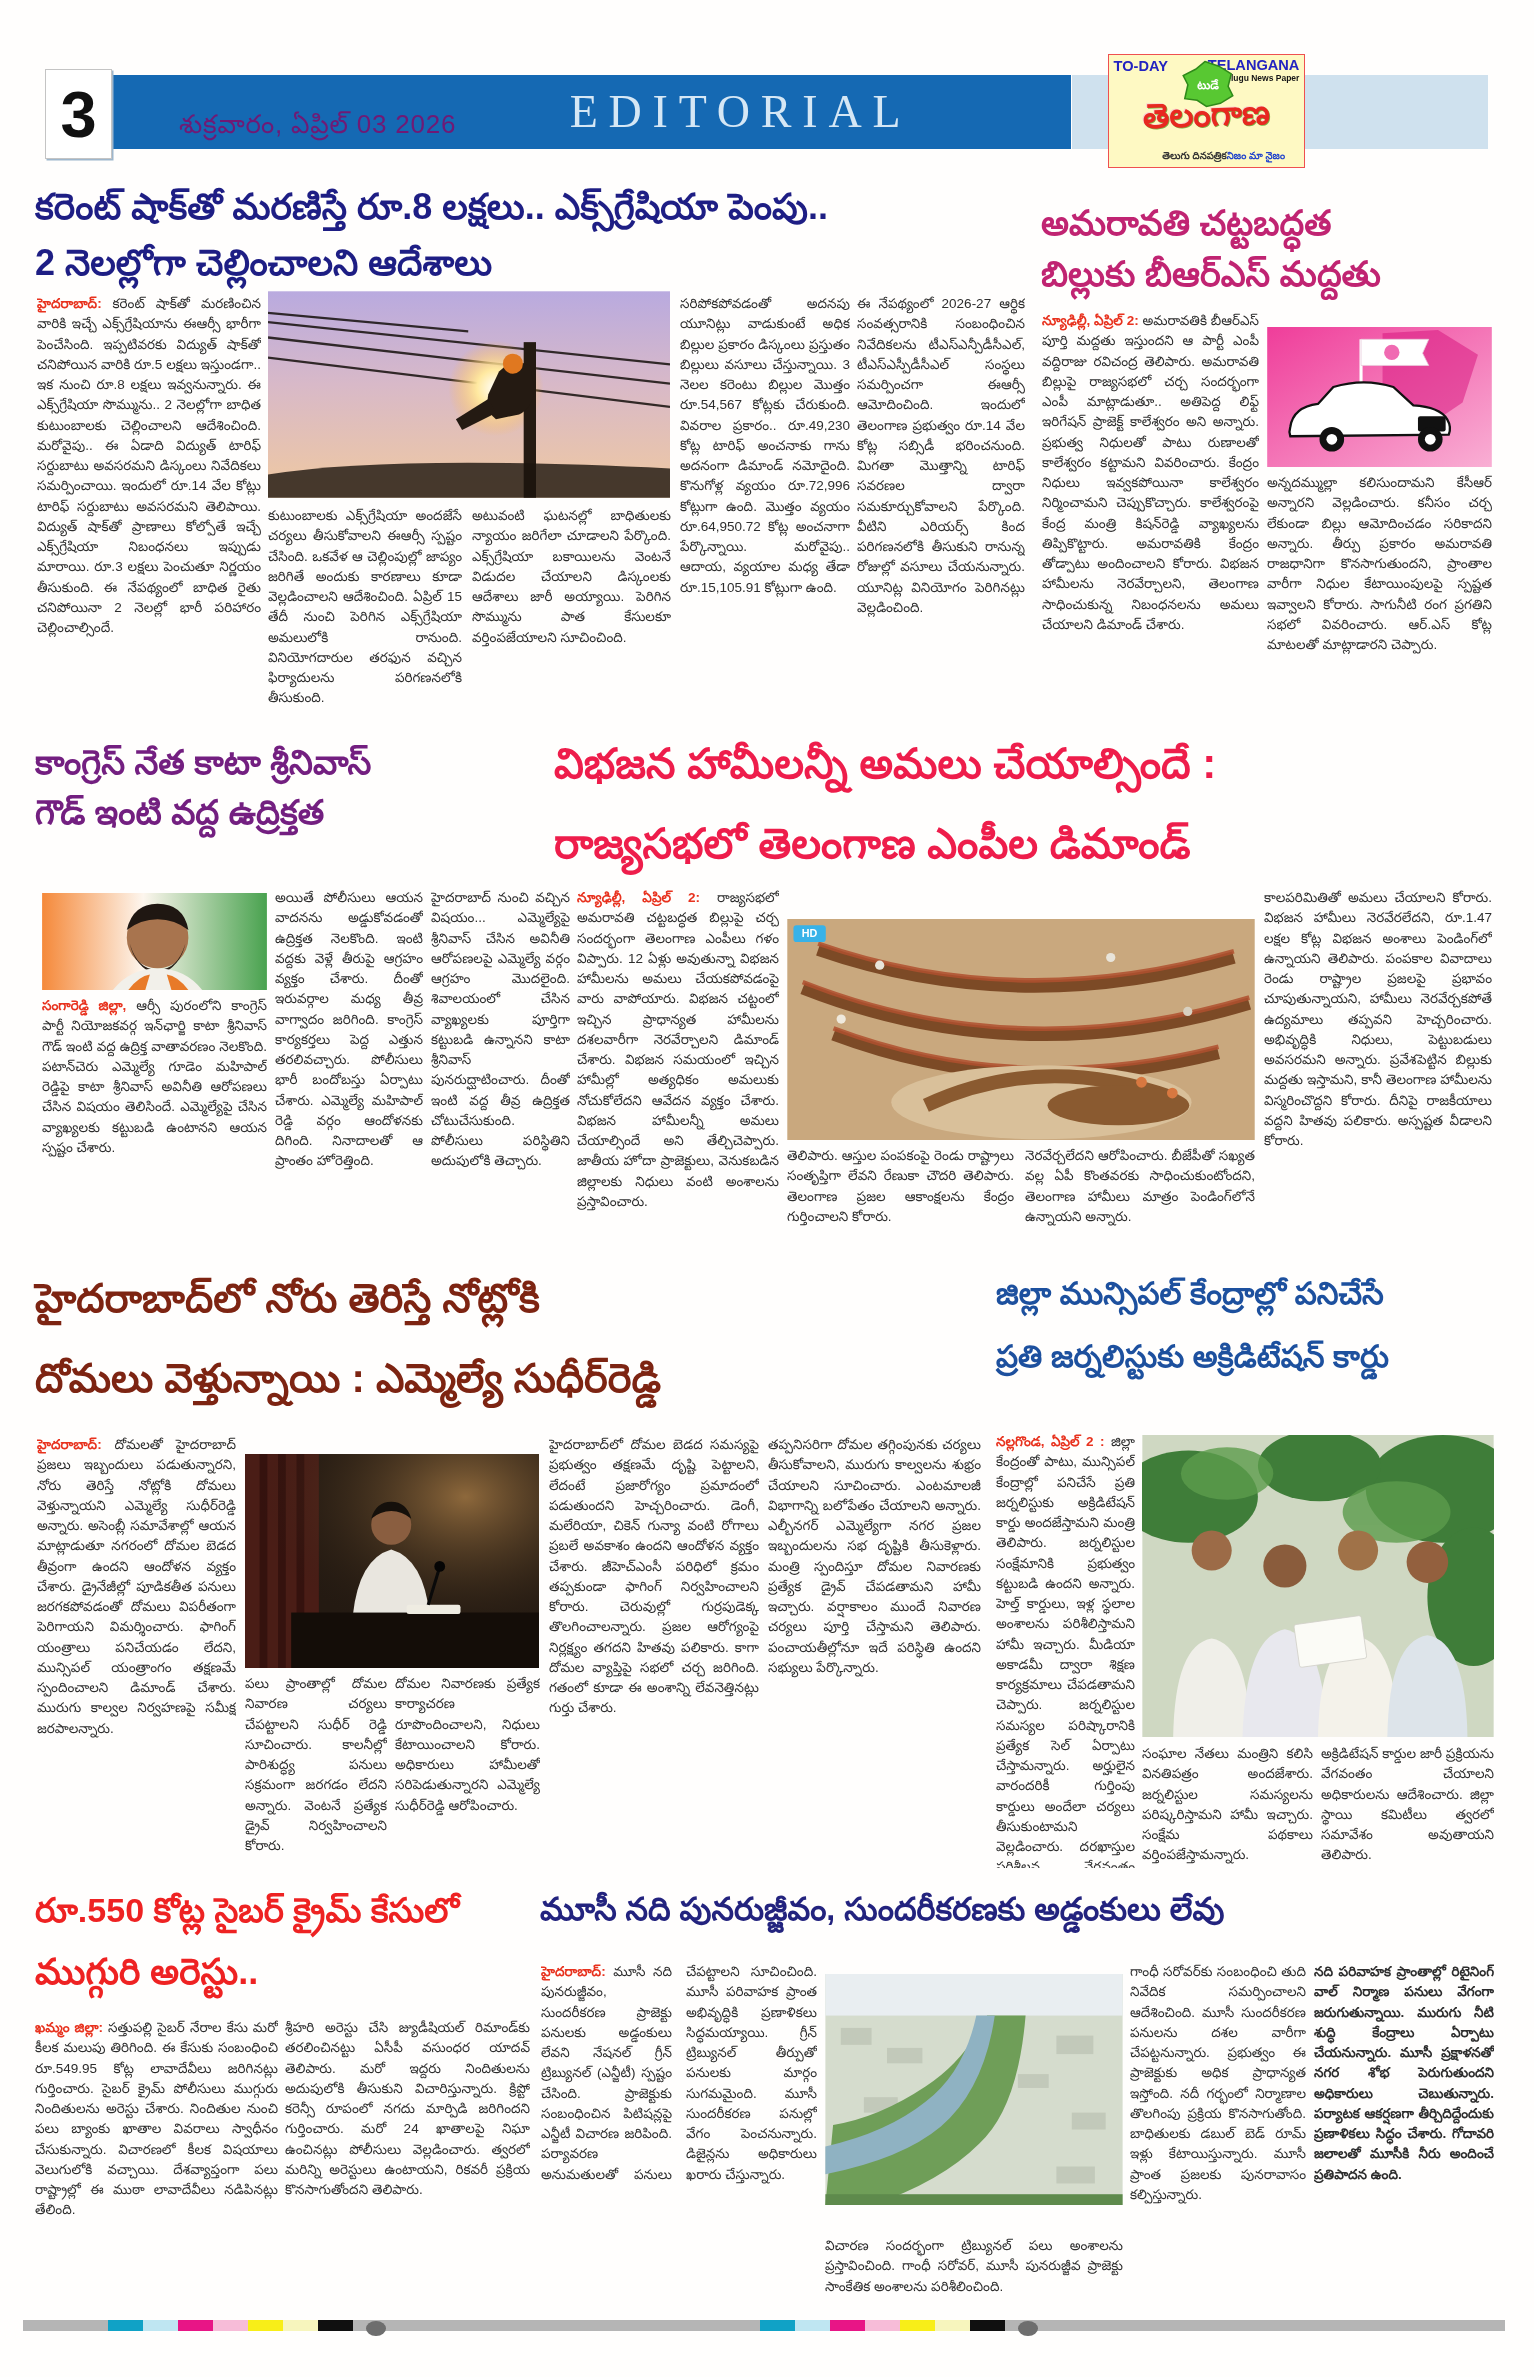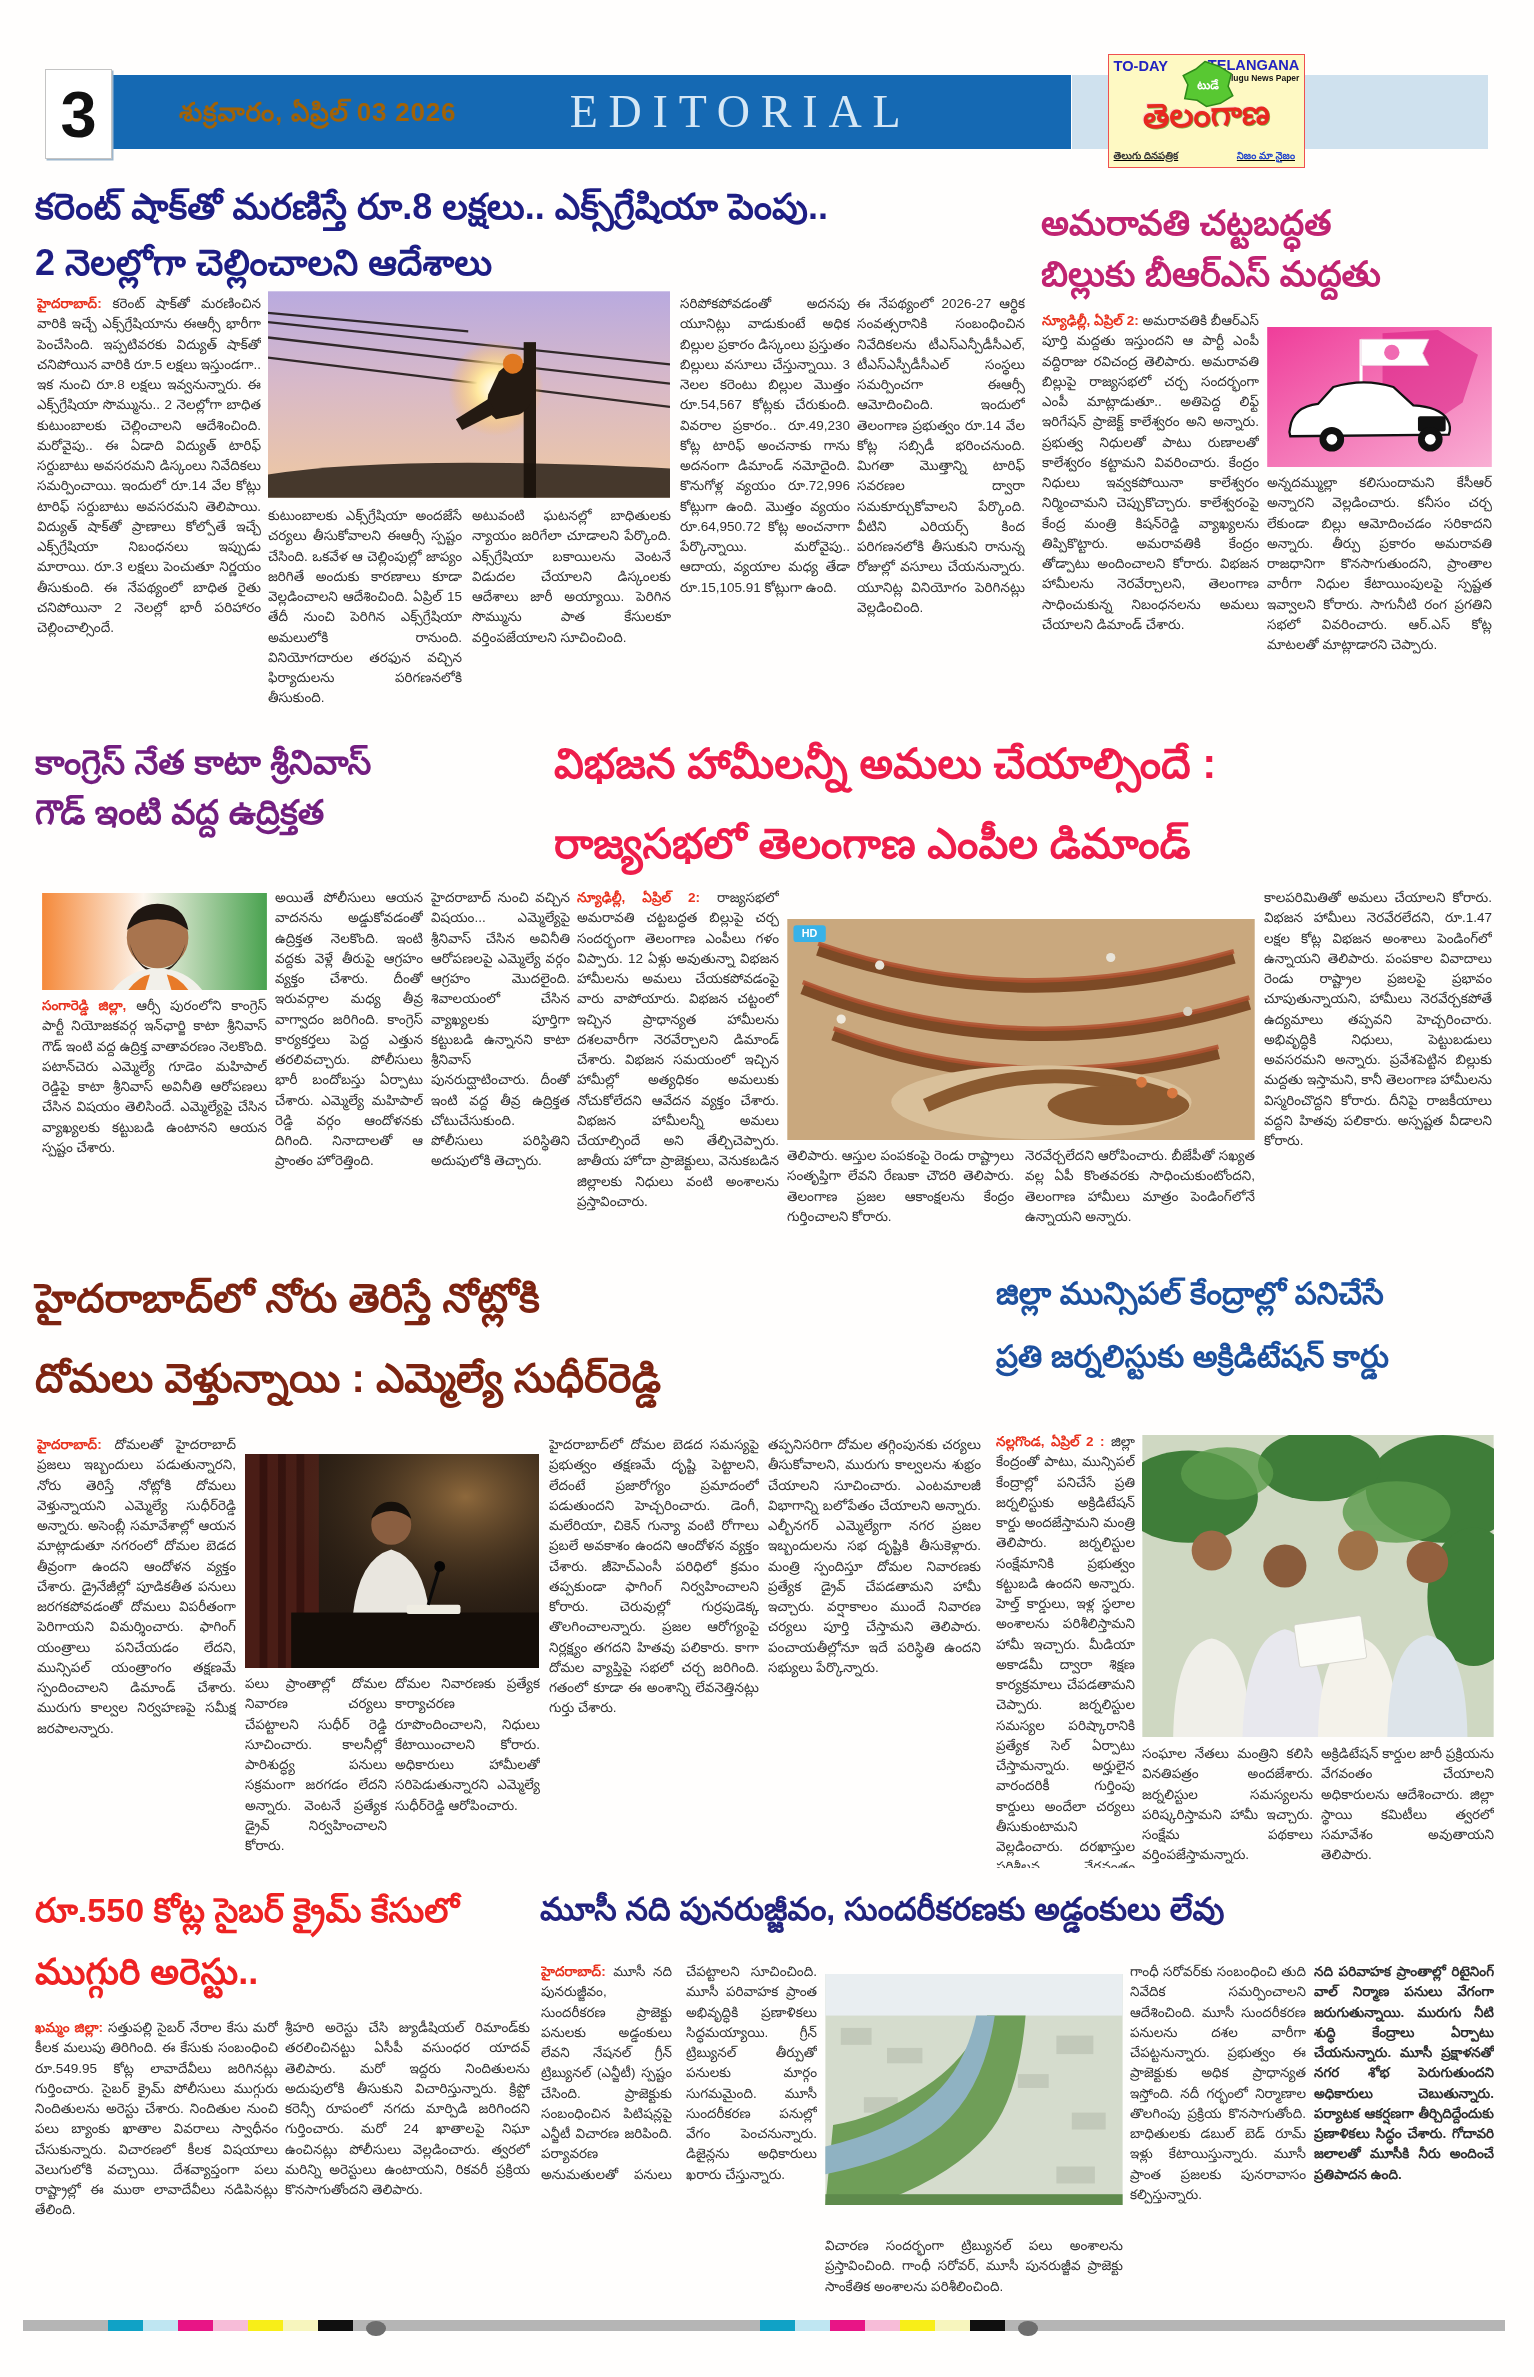--- a/index.html
+++ b/index.html
@@ -4,37 +4,37 @@
 <style>
   html,body{margin:0;padding:0;background:#e9e9e9;}
   #page{position:relative;width:1534px;height:2377px;margin:0 auto;background:#fffefd;
         font-family:"Liberation Sans","DejaVu Sans",sans-serif;overflow:hidden;}
   
   .topbar-blue{position:absolute;left:60px;top:75px;width:1011px;height:74px;background:#1569b3;}
   .topbar-pale{position:absolute;left:1072px;top:75px;width:416px;height:74px;background:#cfe1ee;}
   .pagebox{position:absolute;left:45px;top:69px;width:65px;height:88px;background:#fff;
            border:0.8px solid #c4c4c4;box-shadow:1.5px 1.5px 0 #9db6cc;display:flex;align-items:center;justify-content:center;}
   .pagebox span{font-size:65px;font-weight:bold;color:#111;line-height:1;}
-  .edition-date{position:absolute;left:179px;top:97px;font-size:26px;font-weight:bold;color:#a16207;letter-spacing:0.8px;}
+  .edition-date{position:absolute;left:179px;top:109px;font-size:26px;font-weight:normal;color:#701a75;letter-spacing:0.8px;}
   .section-title{position:absolute;left:432px;top:85px;width:617px;text-align:center;
                  font-family:"Liberation Serif","DejaVu Serif",serif;font-size:46px;letter-spacing:10.8px;
                  color:#d5e7f5;font-weight:500;}
   
   .logo{position:absolute;left:1108px;top:54px;width:197px;height:114px;background:#fef9c3;
         border:1.5px solid #ef5050;box-sizing:border-box;padding:3.1px 4.6px;}
   .logo-row1{display:flex;justify-content:space-between;align-items:flex-start;}
   .logo-today{font-size:14.6px;font-weight:bold;color:#2323c0;}
   .logo-state{font-size:14.6px;font-weight:bold;color:#2323c0;text-align:right;line-height:1;}
   .logo-sub{font-size:8.5px;font-weight:bold;color:#151515;text-align:right;}
   .logo-map{position:absolute;left:71px;top:4.6px;width:56px;height:48px;}
   .logo-map text{font-size:15px;font-weight:bold;fill:#fff;}
   .logo-script{position:absolute;left:0;top:40px;width:100%;text-align:center;
                font-size:34px;font-weight:bold;color:#e82820;transform:rotate(-2deg);
                text-shadow:0.8px 0.8px 0 #7ab648,-0.8px -0.8px 0 #f8d0d0;}
-  .logo-row3{position:absolute;left:4.6px;right:9px;bottom:3.1px;display:flex;justify-content:space-between;text-decoration:underline;}
+  .logo-row3{position:absolute;left:4.6px;right:19px;bottom:3.1px;display:flex;justify-content:flex-end;}
   .logo-tagl{font-size:10px;font-weight:bold;color:#333;}
   .logo-tagr{font-size:10px;font-weight:bold;color:#2244cc;}
   
   .hl{position:absolute;font-weight:bold;text-align:left;line-height:1.2;}
   
   .col{position:absolute;font-size:13.5px;line-height:1.5;text-align:justify;color:#2d2d2d;overflow:hidden;}
   .dl{color:#e8321e;font-weight:bold;}
   .photo{position:absolute;overflow:hidden;}
   .photo svg{display:block;width:100%;height:100%;}
   

